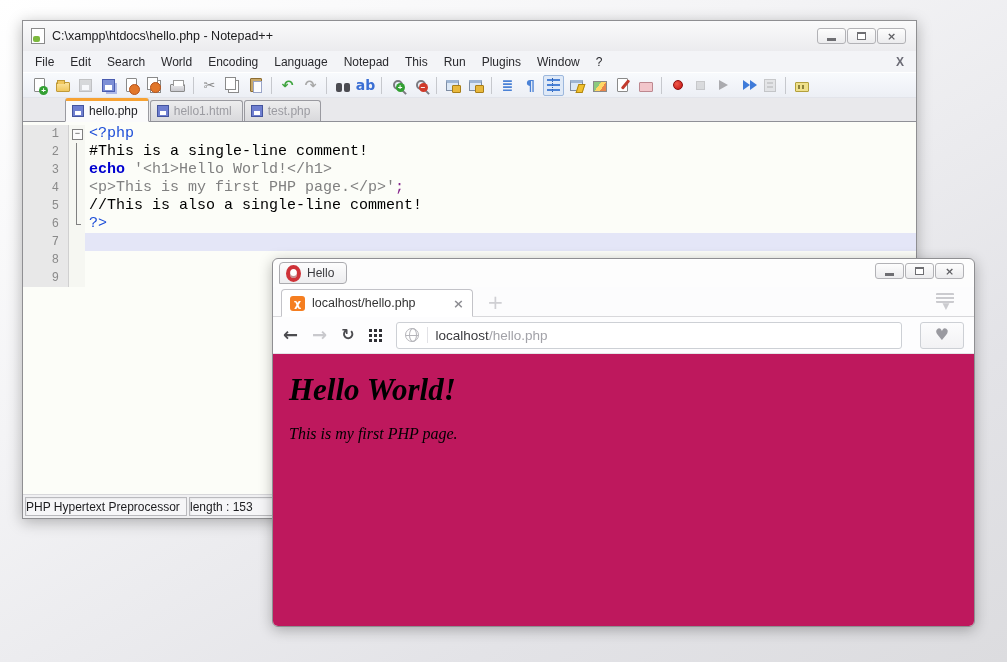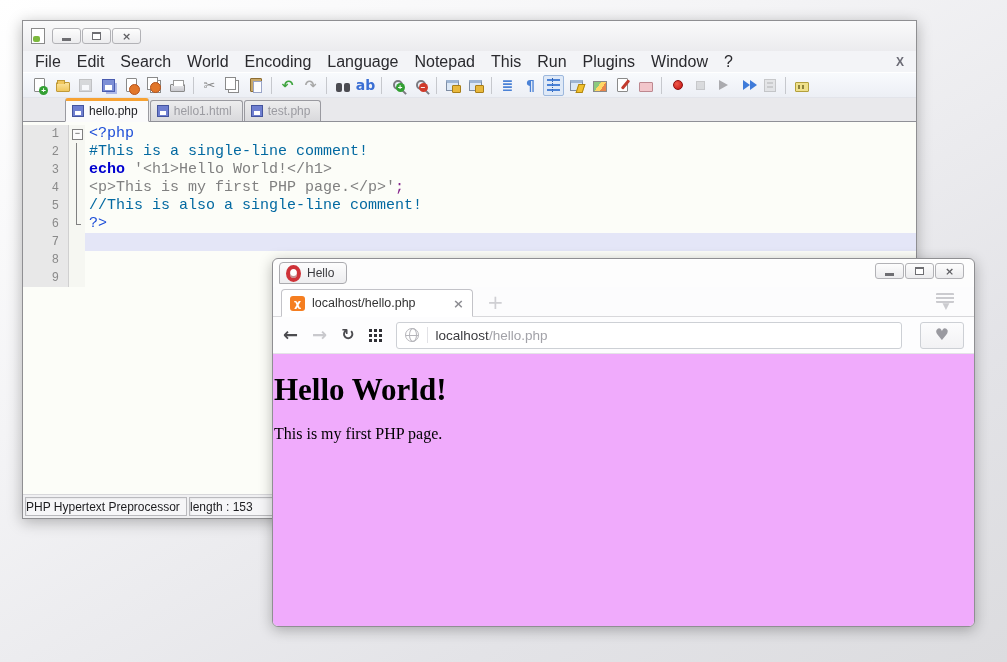--- a/index.html
+++ b/index.html
@@ -19,21 +19,21 @@
   .wbtn .cls-g { color:#5f5f63; font-size:11px; font-weight:bold; line-height:1; }
 
   
   #npp { left:22px; top:20px; width:895px; height:499px; display:flex; flex-direction:column; }
   .npp-title { height:30px; display:flex; align-items:center; padding:0 10px 0 8px;
                background:linear-gradient(#fafafb,#ebebee); }
   .npp-doc-icon { width:14px; height:16px; background:#fff; border:1px solid #8a8a8a; position:relative; margin-right:7px; }
   .npp-doc-icon::after { content:""; position:absolute; left:1px; bottom:1px; width:7px; height:6px; background:#7cb83e; border-radius:2px; }
   .npp-title-text { font-size:12.5px; color:#1c1c1e; flex:1; }
   .npp-menu { height:21px; display:flex; align-items:center; padding:0 4px; background:#f3f4f7; }
-  .mi { font-size:16px; color:#2a2a2e; padding:2px 8px; }
+  .mi { font-size:12px; color:#2a2a2e; padding:2px 8px; }
   .menu-x { margin-left:auto; color:#6b6b75; font-size:12px; font-weight:bold; padding:0 8px; }
   .npp-tools { height:26px; display:flex; align-items:center; padding:0 6px; gap:2px;
                background:linear-gradient(#f8fafd,#eceff5); border-top:1px solid #fff; border-bottom:1px solid #e2e4ea; }
   .tbtn { width:21px; height:21px; display:flex; align-items:center; justify-content:center; position:relative; border:1px solid transparent; border-radius:2px; }
   .tbtn.pressed { border-color:#9db8dd; background:#dfe9f7; }
   .tbtn.disabled { opacity:.45; filter:grayscale(1); }
   .tsep { width:1px; height:17px; background:#c6c8cd; margin:0 3px; }
   .ic { position:relative; display:block; }
   .badge-plus::after,.badge-minus::after,.badge-dot::after { position:absolute; right:-4px; bottom:-4px;
      width:9px; height:9px; border-radius:50%; color:#fff; font-size:8px; line-height:9px; text-align:center; font-weight:bold; }
@@ -93,21 +93,21 @@
          font-family:"Liberation Mono", monospace; border-right:1px solid #d0d0d0; }
   .foldc { width:16px; flex:0 0 16px; position:relative; background:#f6f7f2; }
   .fold-open::before { content:"−"; position:absolute; left:3px; top:4px; width:9px; height:9px; border:1px solid #808080;
          background:#fcfcfc; color:#404040; font-size:9px; line-height:7px; text-align:center; }
   .fold-mid::before { content:""; position:absolute; left:7px; top:0; height:100%; border-left:1px solid #808080; }
   .fold-end::before { content:""; position:absolute; left:7px; top:0; height:50%; border-left:1px solid #808080; }
   .fold-end::after { content:""; position:absolute; left:7px; top:50%; width:5px; border-top:1px solid #808080; }
   .codeln { flex:1; font-family:"Liberation Mono", monospace; font-size:15px; white-space:pre; padding-left:4px; color:#000; }
   .edrow.cur { background:#e4e6f7; }
   .edrow.cur .gut { background:#e8e8e8; } .edrow.cur .foldc { background:#f6f7f2; }
-  .tk-tag { color:#1d4ed8; } .tk-com { color:#0369a1; } .tk-kw { color:#0000d0; font-weight:bold; }
+  .tk-tag { color:#1d4ed8; } .tk-com { color:#000000; } .tk-kw { color:#0000d0; font-weight:bold; }
   .tk-str { color:#808080; } .tk-pun { color:#85258b; } .tk-pl { color:#000; }
 
   
   .npp-status { height:24px; display:flex; align-items:stretch; gap:2px; background:#f0f0f2; padding:2px; border-top:1px solid #d7d7da; }
   .scell { border:1px solid #b9b9bd; box-shadow:inset 1px 1px 2px rgba(0,0,0,.06); background:#f6f6f8;
            font-size:12px; color:#1d1d20; display:flex; align-items:center; padding:0 0; white-space:nowrap; overflow:hidden; }
   .scell1 { width:162px; } .scell2 { width:118px; } .scell3 { flex:1; }
 
   
   #opera { left:272px; top:258px; width:703px; height:369px; border-radius:6px; background:#fdfdfd;
@@ -141,30 +141,31 @@
   .op-urlfield { flex:1; height:27px; border:1px solid #cdd0d5; border-radius:3px; background:#fff;
                  display:flex; align-items:center; padding:0 8px; gap:8px; }
   .globe { width:14px; height:14px; border:1.5px solid #b5b5ba; border-radius:50%; position:relative; }
   .globe::before { content:""; position:absolute; left:0; right:0; top:50%; border-top:1.5px solid #b5b5ba; }
   .globe::after { content:""; position:absolute; left:50%; top:-1px; bottom:-1px; width:6px; margin-left:-3px; border:1.5px solid #b5b5ba; border-radius:50%; }
   .url-sep { width:1px; height:16px; background:#e2e2e6; }
   .url-text { font-size:13.5px; } .url-host { color:#3a3a3e; } .url-path { color:#a2a2a8; }
   .op-heart-btn { width:44px; height:27px; border:1px solid #cdd0d5; border-radius:3px; margin-left:4px;
                   background:linear-gradient(#fcfcfd,#f2f2f4); display:flex; align-items:center; justify-content:center; }
   .heart-g { color:#9a9aa0; font-size:16px; line-height:1; }
-  .op-content { flex:1; background:#f0abfc; border-radius:0 0 5px 5px; padding:14px 1px; }
+  .op-content { flex:1; background:#be185d; border-radius:0 0 5px 5px; padding:14px 16px;font-style:italic; }
   .op-h1 { font-family:"Liberation Serif", serif; font-weight:bold; font-size:31px; color:#000; margin-top:4px; }
   .op-p  { font-family:"Liberation Serif", serif; font-size:16px; color:#000; margin-top:17px; }
 </style>
 </head>
 <body>
 
 <div class="win" id="npp">
   <div class="npp-title">
     <span class="npp-doc-icon"></span>
+    <span class="npp-title-text">C:\xampp\htdocs\hello.php - Notepad++</span>
     <span class="winctrls">
       <span class="wbtn">
           <span class="min-g"></span>
         </span>
       <span class="wbtn">
           <span class="max-g"></span>
         </span>
       <span class="wbtn">
           <span class="cls-g glyphf">×</span>
         </span>

